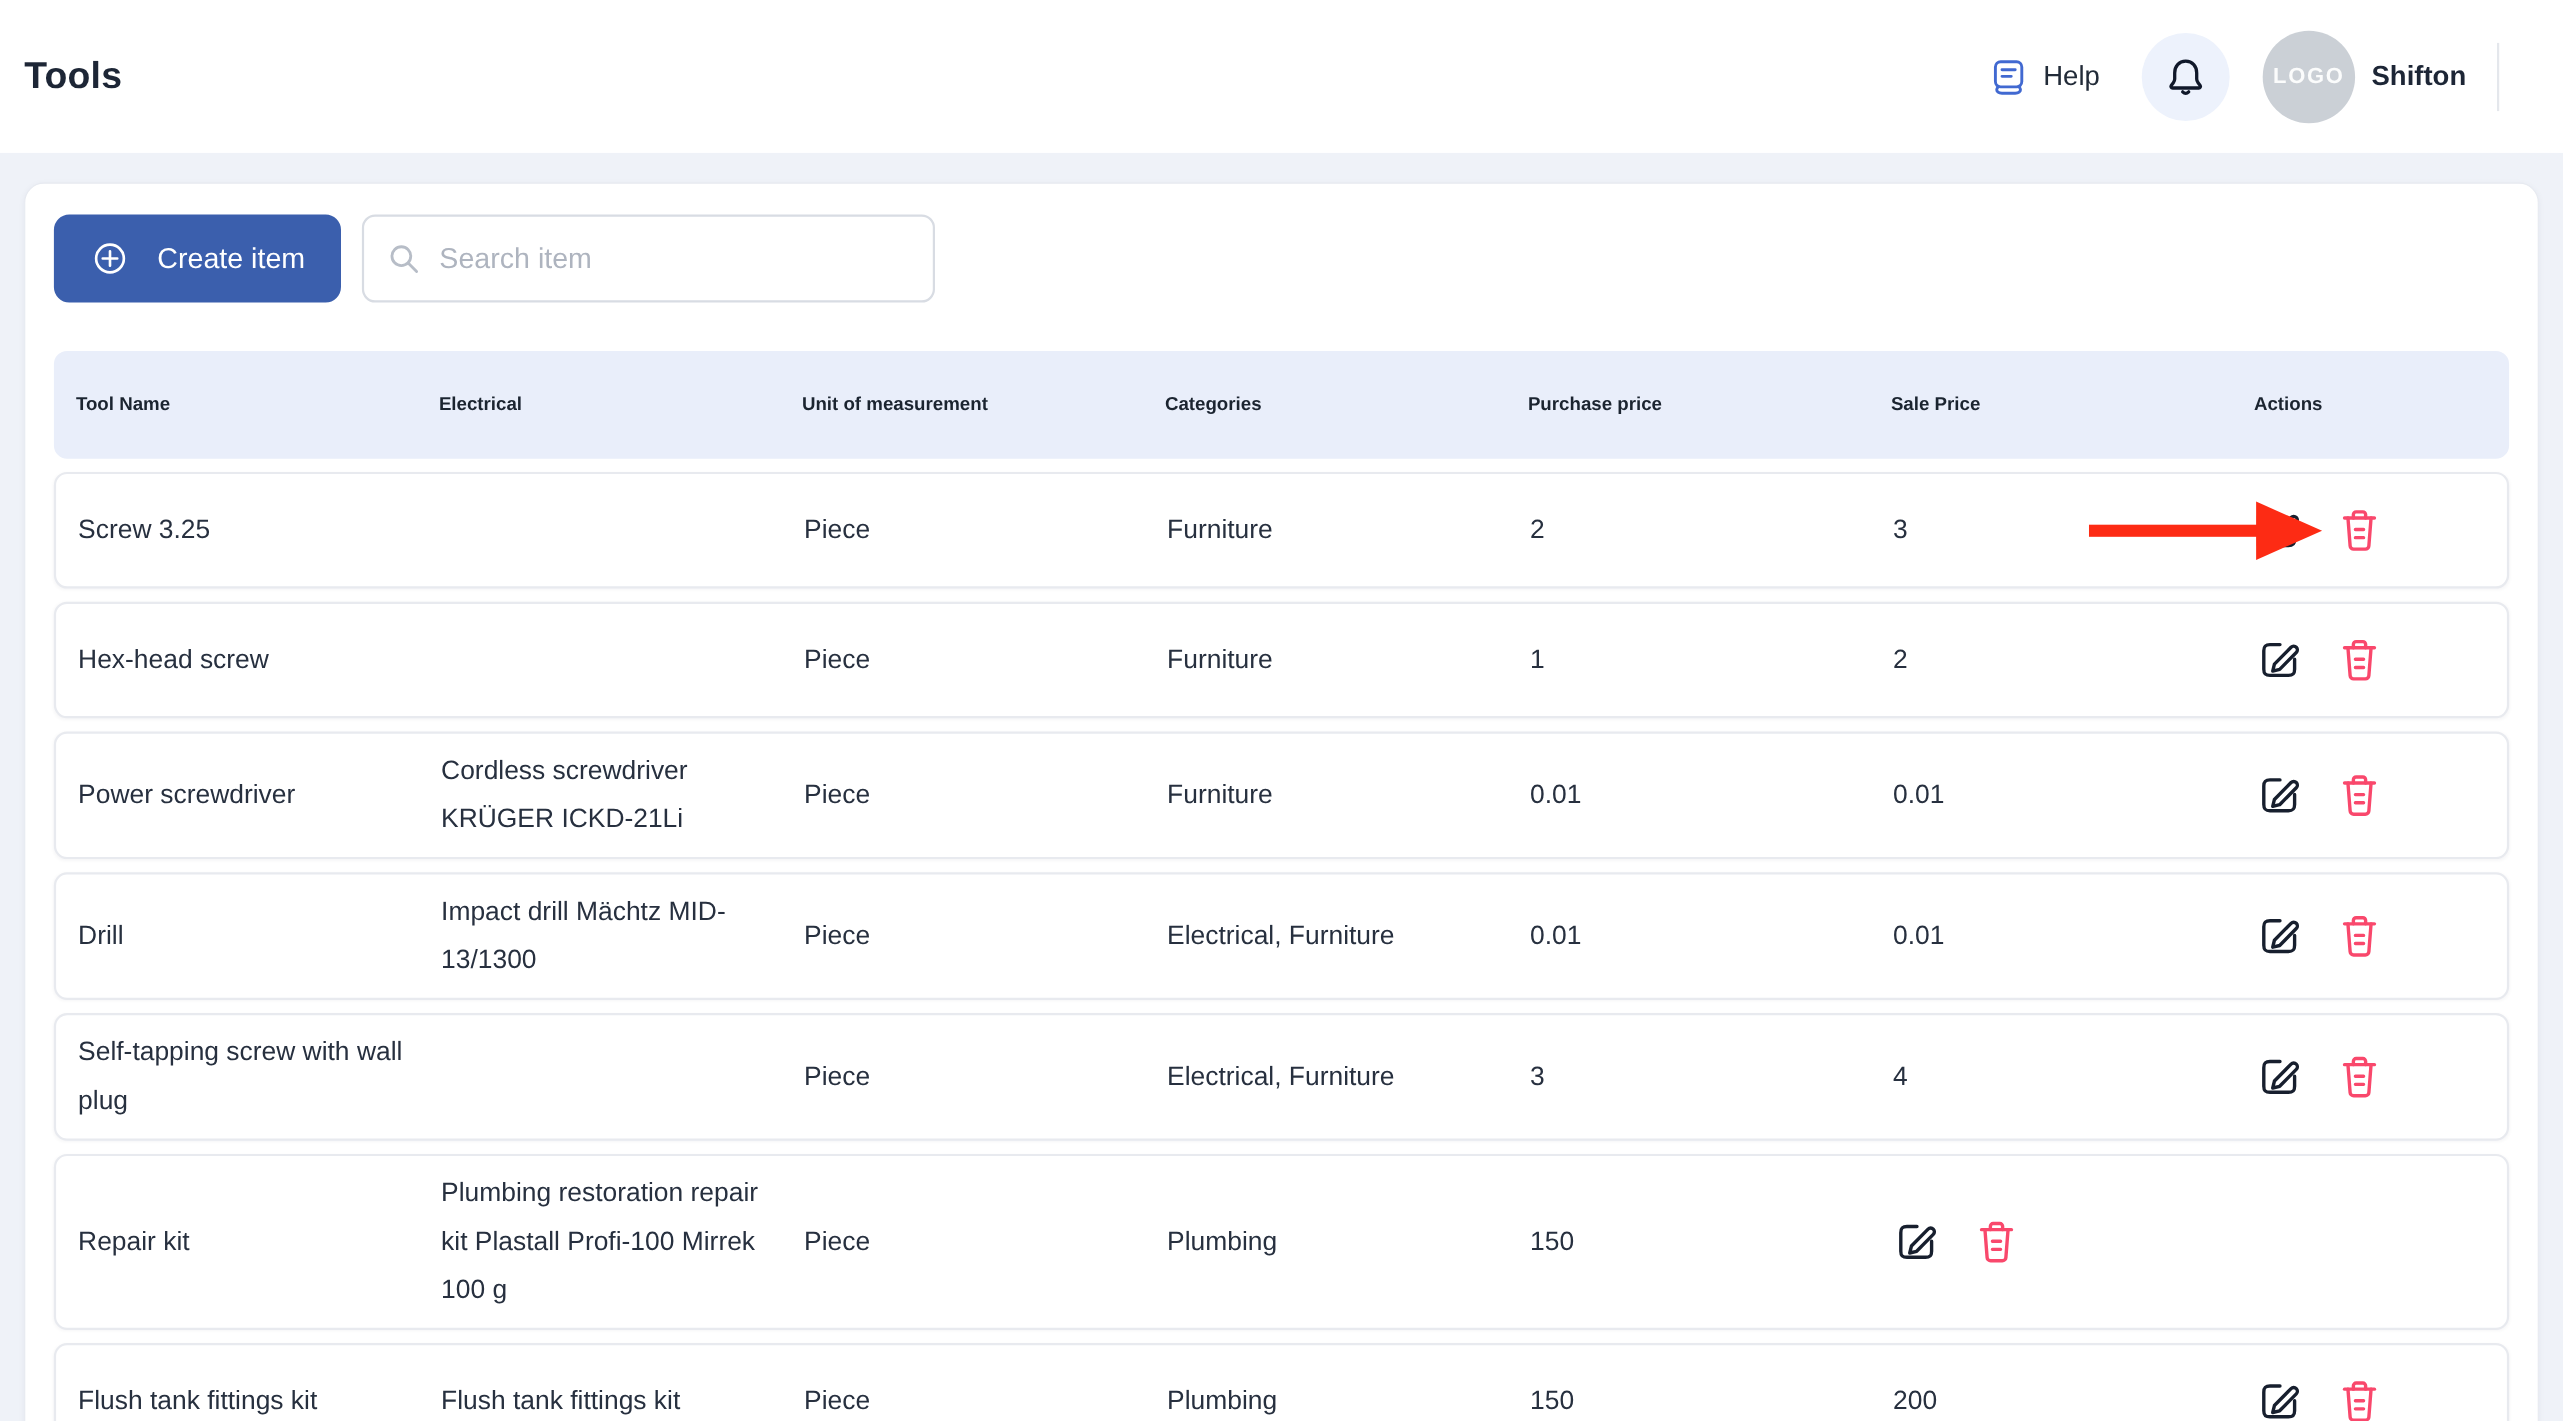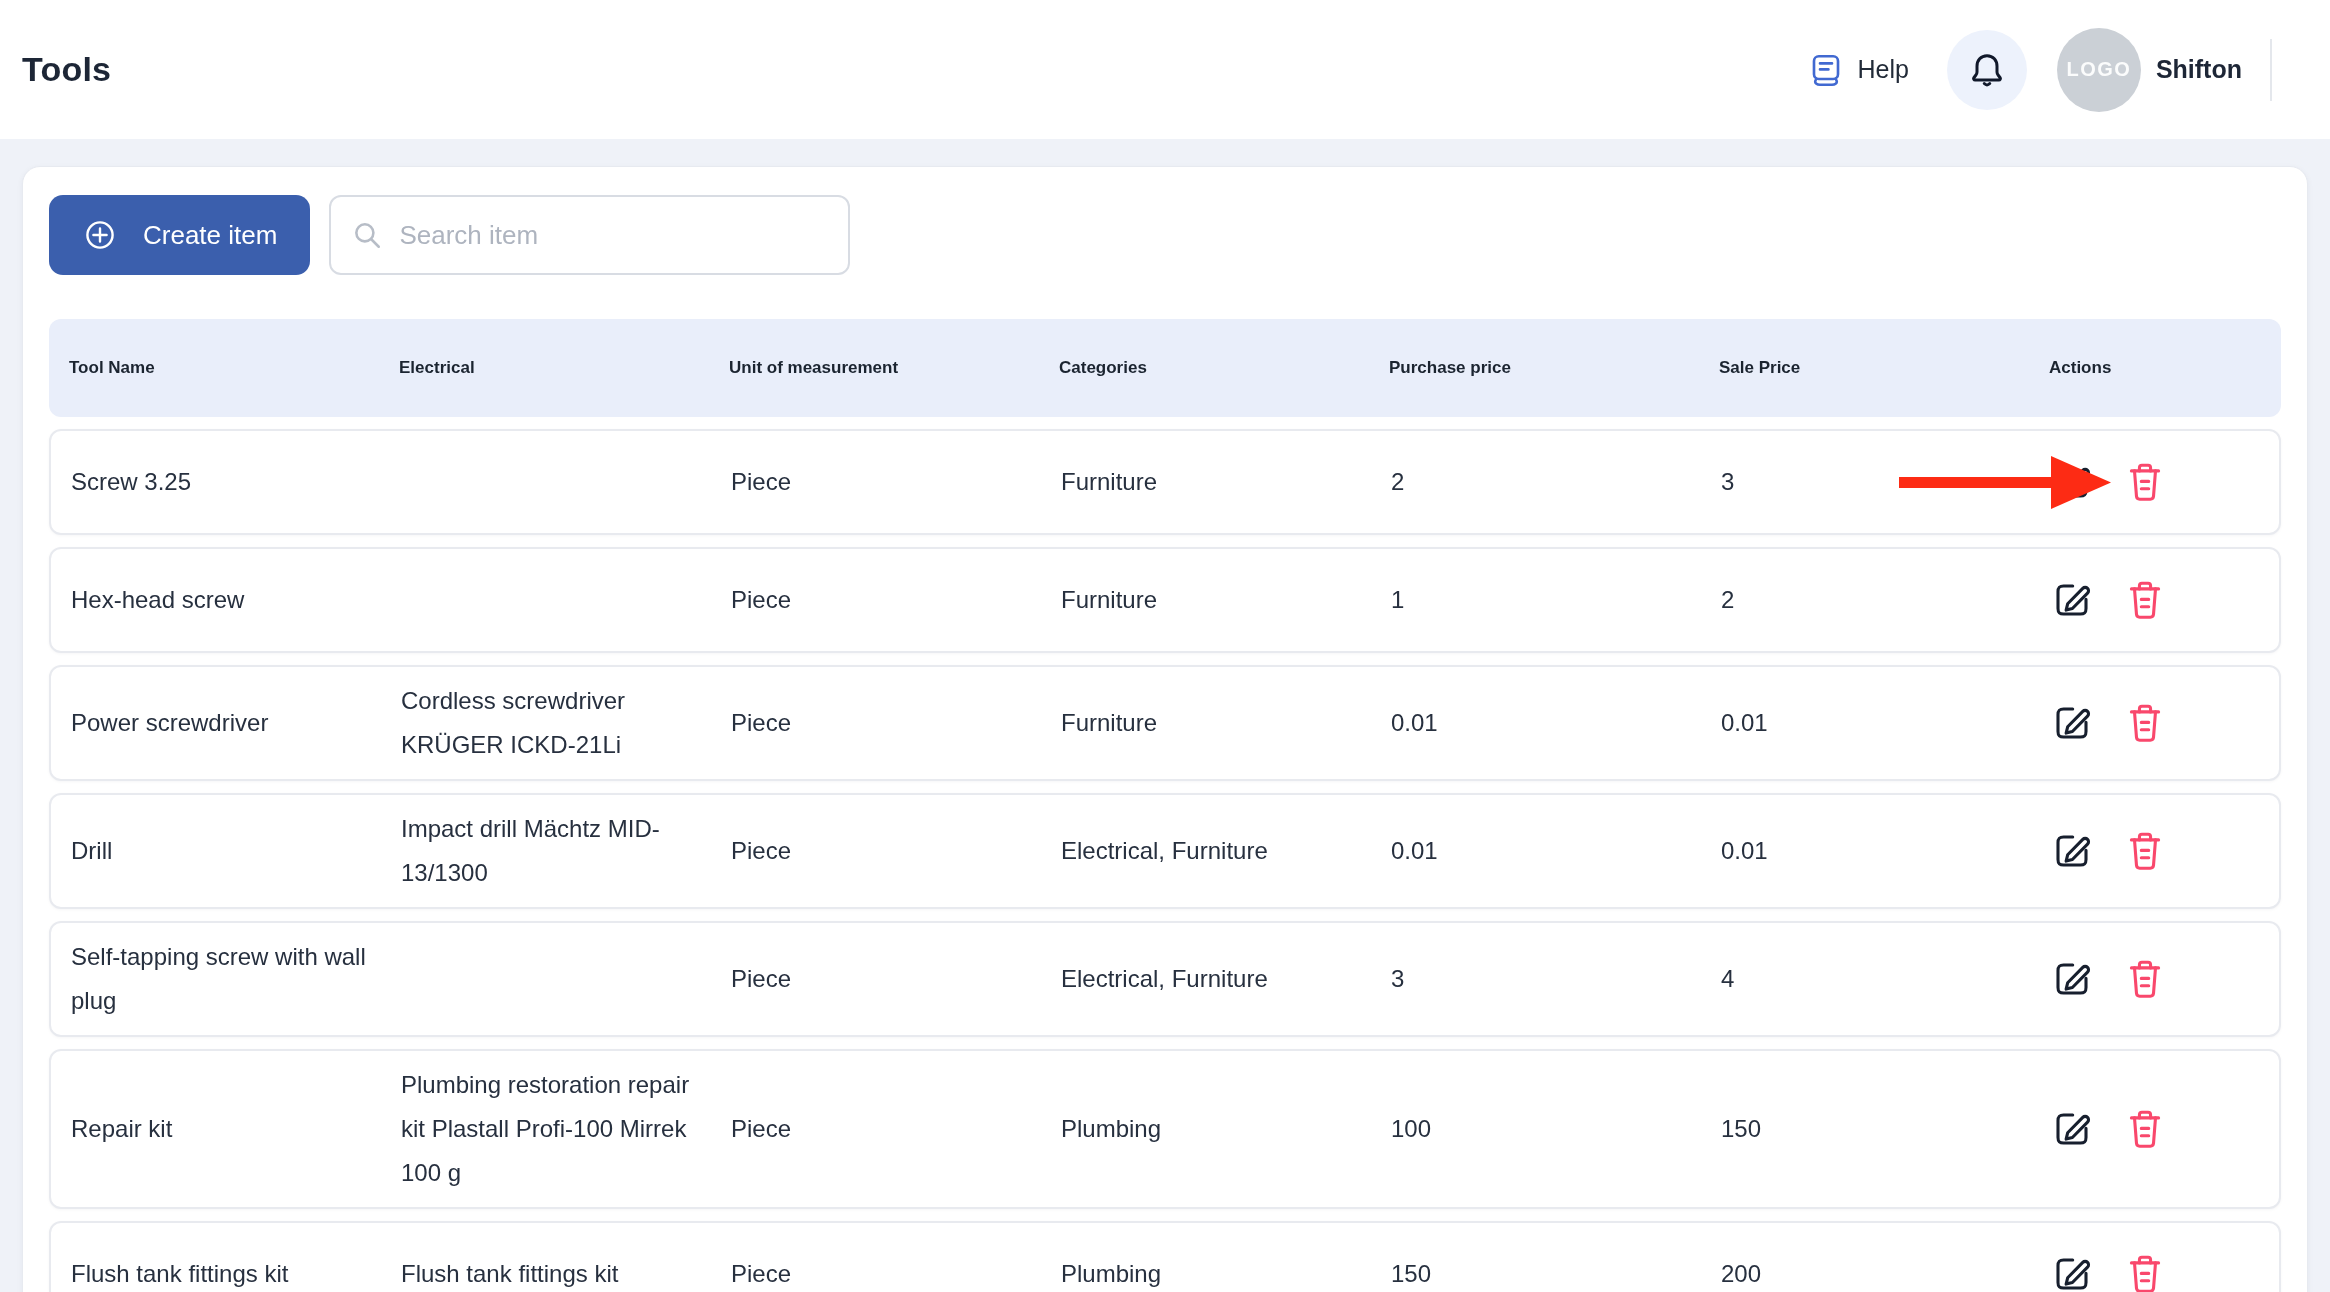--- a/index.html
+++ b/index.html
@@ -321,21 +321,20 @@
       </button>
     </div>
 
   </div>
 
   <div class="row grid-cols">
     <div class="cell c-name">Repair kit</div>
     <div class="cell c-desc">Plumbing restoration repair kit Plastall Profi-100 Mirrek 100 g</div>
     <div class="cell c-unit">Piece</div>
     <div class="cell c-cats">Plumbing</div>
-    <div class="cell c-purchase">100</div>
     <div class="cell c-sale">150</div>
     <div class="cell actions">
       <button class="icon-btn">
         <svg width="42" height="42" viewBox="0 0 30 30" fill="none" stroke="#171F2E" stroke-width="2.2" stroke-linecap="round" stroke-linejoin="round">
           <path d="M15.5 5 H9 C6 5 5 6 5 9 v12 c0 3 1 4 4 4 h12 c3 0 4-1 4-4 v-6.5"></path>
           <path d="M11.9 17.7 L22.7 6.7 a2.4 2.4 0 0 1 3.4 3.4 L15.3 21.1 L10.8 22.2 Z"></path>
         </svg>
       </button>
       <button class="icon-btn">
         <svg width="36" height="42" viewBox="0 0 28 34" fill="none" stroke="#F9486C" stroke-width="2.5" stroke-linecap="round" stroke-linejoin="round">

